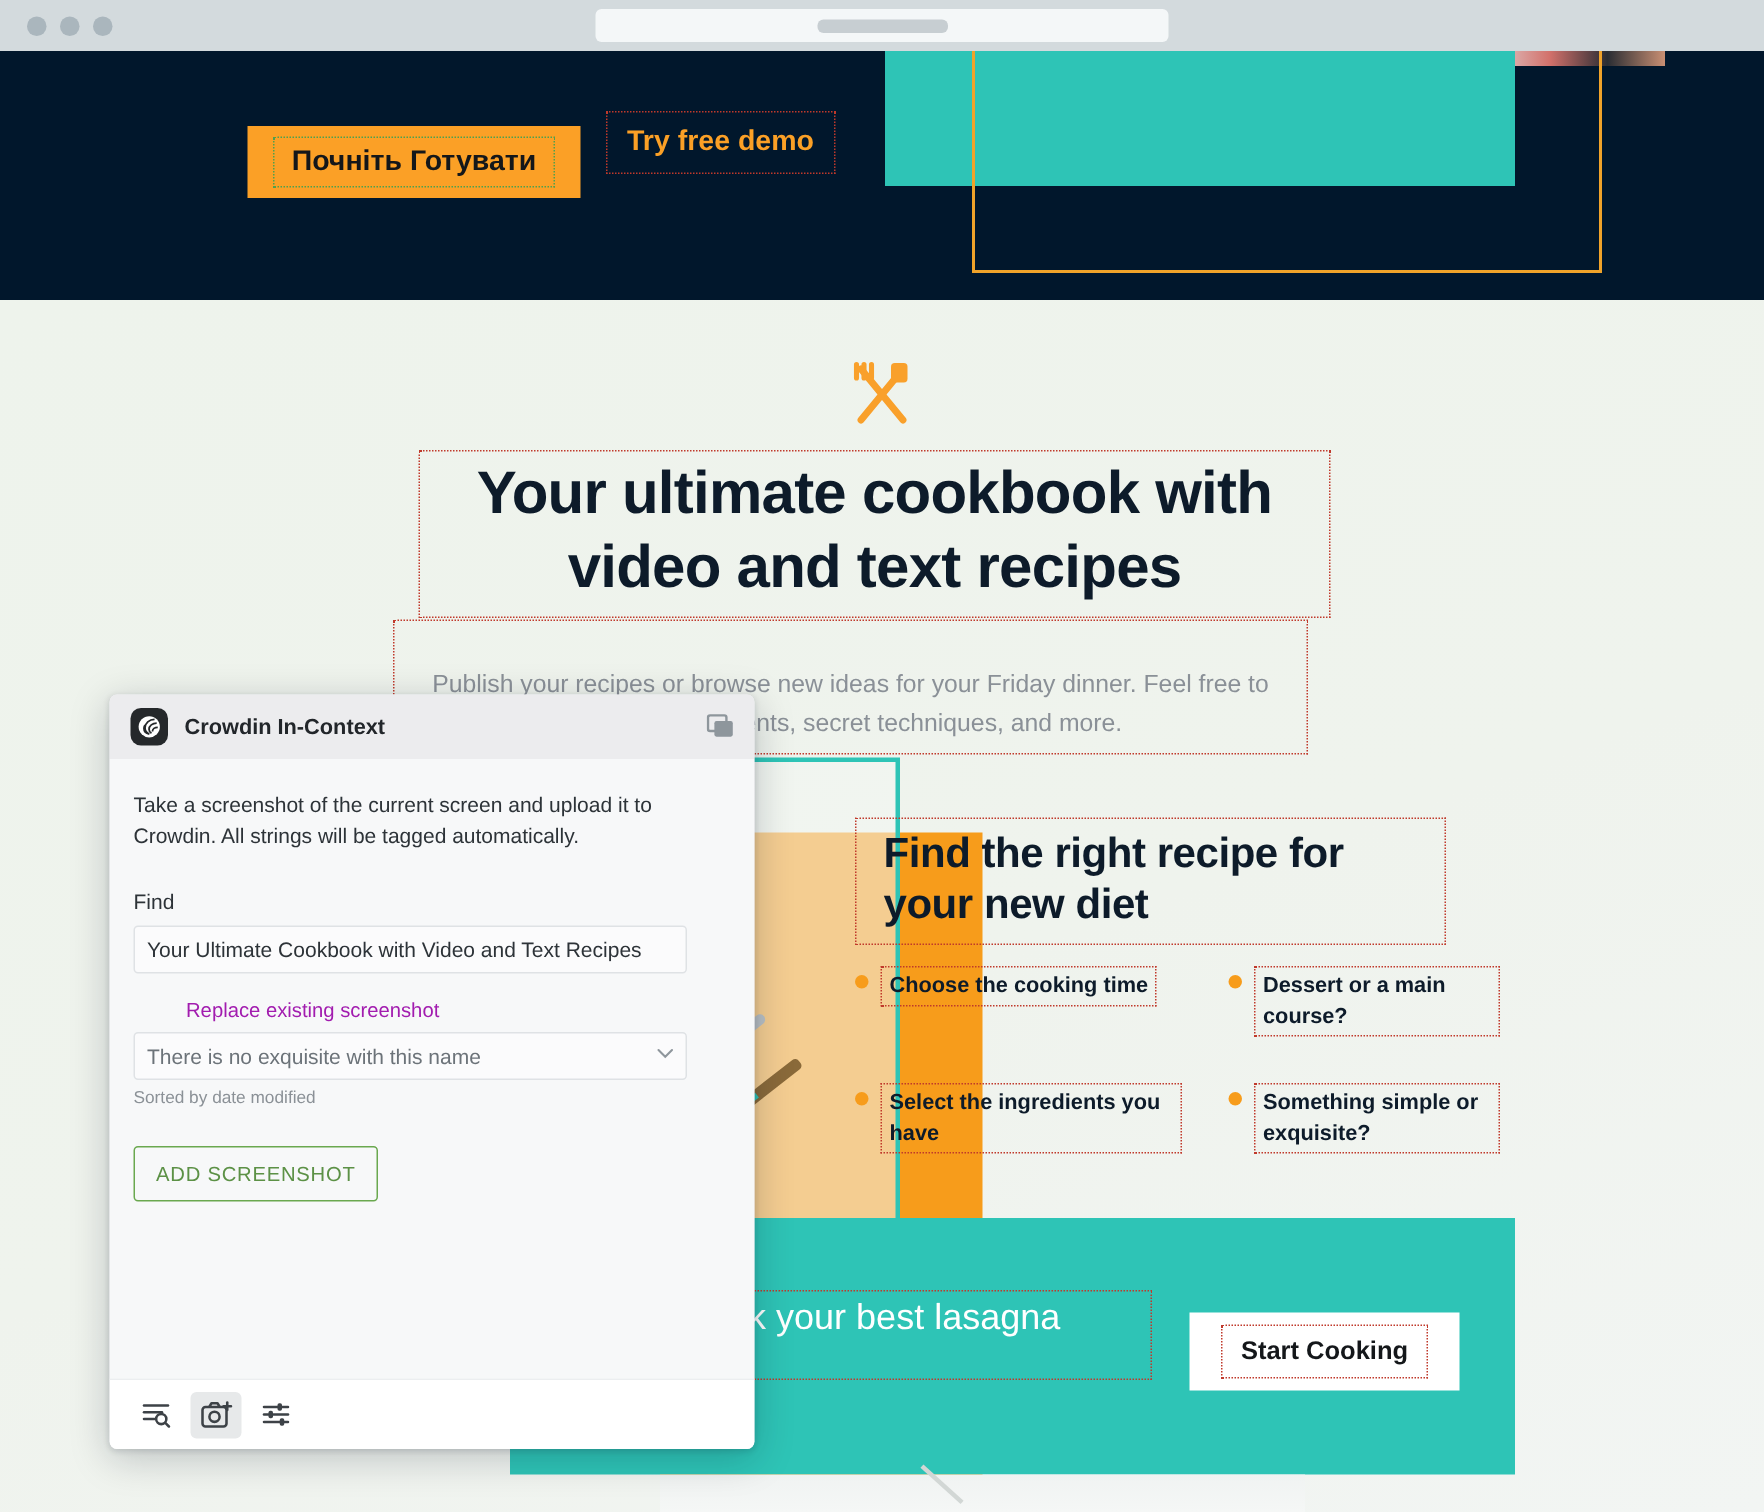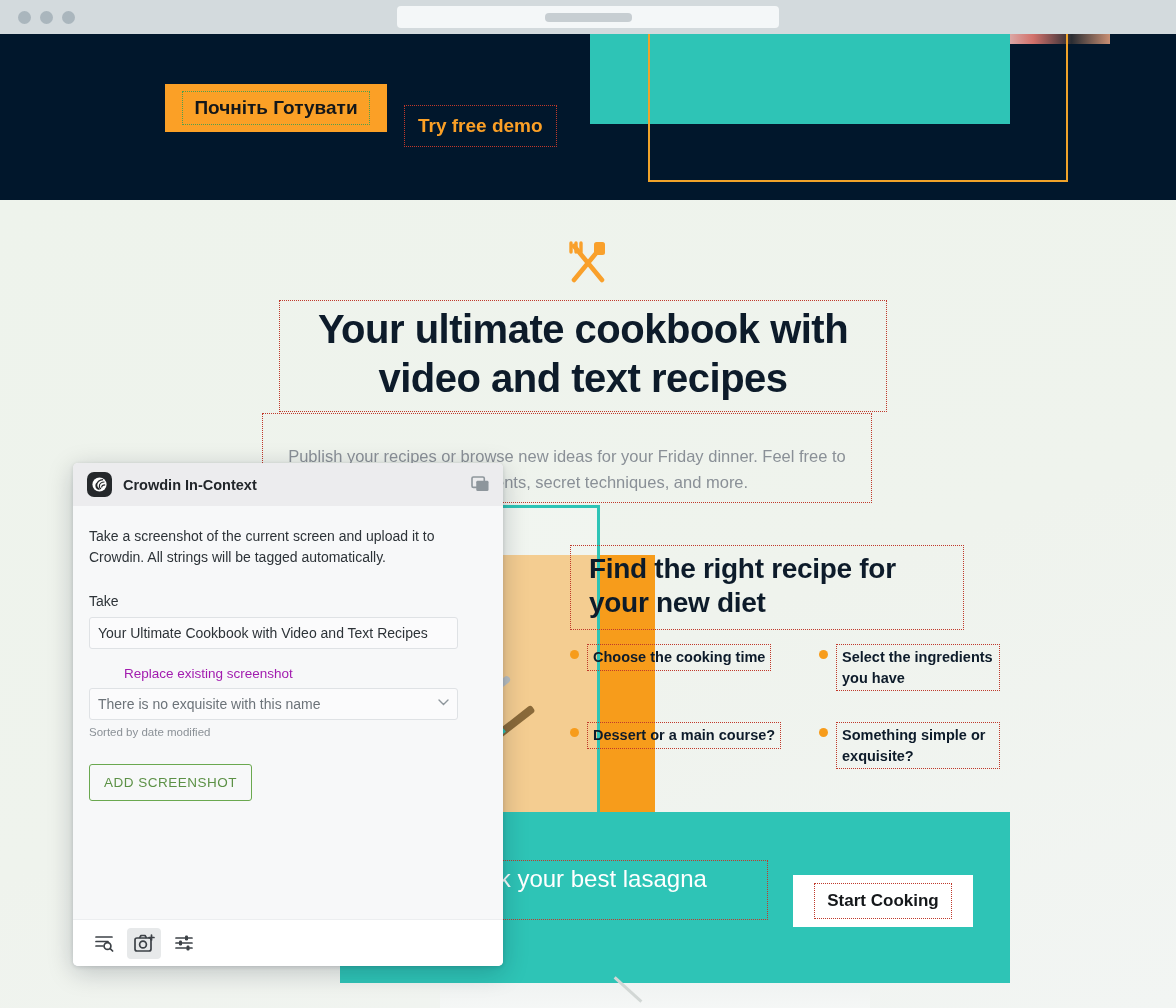--- a/index.html
+++ b/index.html
@@ -45,21 +45,21 @@
   }
   .btn-primary{
     position:absolute; left:165px; top:50px; width:222px; height:48px;
     background:#fba026; display:flex; align-items:center; justify-content:center;
   }
   .btn-primary span{
     font-size:19px; font-weight:700; color:#14171a;
     border:1.6px dotted #4fa04f; padding:5px 11px; display:inline-block;
   }
   .btn-ghost{
-    position:absolute; left:404px; top:71px;
+    position:absolute; left:404px; top:40px;
     border:1.6px dotted #c0392b; padding:9px 13px;
   }
   .btn-ghost span{ font-size:19px; font-weight:700; color:#fba026; }
 
   
   .page{
     position:absolute; top:200px; left:0; width:1176px; height:808px;
     background:linear-gradient(160deg,#eef3ec 0%,#eff3ed 55%,#f2f5f3 100%);
     overflow:hidden;
   }
@@ -265,25 +265,25 @@
       <h2>Find the right recipe for your new diet</h2>
     </div>
 
     <div class="feat-grid">
       <div class="feat">
         <span class="bullet"></span>
         <span class="txt">Choose the cooking time</span>
       </div>
       <div class="feat">
         <span class="bullet"></span>
-        <span class="txt">Select the ingredients you have</span>
+        <span class="txt">Dessert or a main course?</span>
       </div>
       <div class="feat">
         <span class="bullet"></span>
-        <span class="txt">Dessert or a main course?</span>
+        <span class="txt">Select the ingredients you have</span>
       </div>
       <div class="feat">
         <span class="bullet"></span>
         <span class="txt">Something simple or exquisite?</span>
       </div>
     </div>
 
     <div class="teal-band"></div>
     <div class="band-text-box"></div>
     <div class="band-text">
@@ -311,21 +311,21 @@
       <span class="panel-title">Crowdin In-Context</span>
       <svg class="panel-win-icon" viewBox="0 0 20 18">
         <rect x="1" y="1" width="13" height="11" rx="1.5" fill="none" stroke="#8e969c" stroke-width="1.7"></rect>
         <rect x="5.5" y="5" width="13" height="11" rx="1.5" fill="#8e969c"></rect>
       </svg>
     </div>
 
     <div class="panel-body">
       <div class="panel-desc">Take a screenshot of the current screen and upload it to Crowdin. All strings will be tagged automatically.</div>
 
-      <div class="field-label">Take</div>
+      <div class="field-label">Find</div>
       <input class="text-input" type="text" value="Your Ultimate Cookbook with Video and Text Recipes" style="">
 
       <div class="field-label-muted">Replace existing screenshot</div>
       <div class="select-wrap">
         <div class="select-box">
           <span>There is no exquisite with this name</span>
         </div>
         <svg class="chev" viewBox="0 0 11 7">
           <path d="M1 1 L5.5 5.5 L10 1" fill="none" stroke="#8e969c" stroke-width="1.4" stroke-linecap="round"></path>
         </svg>

